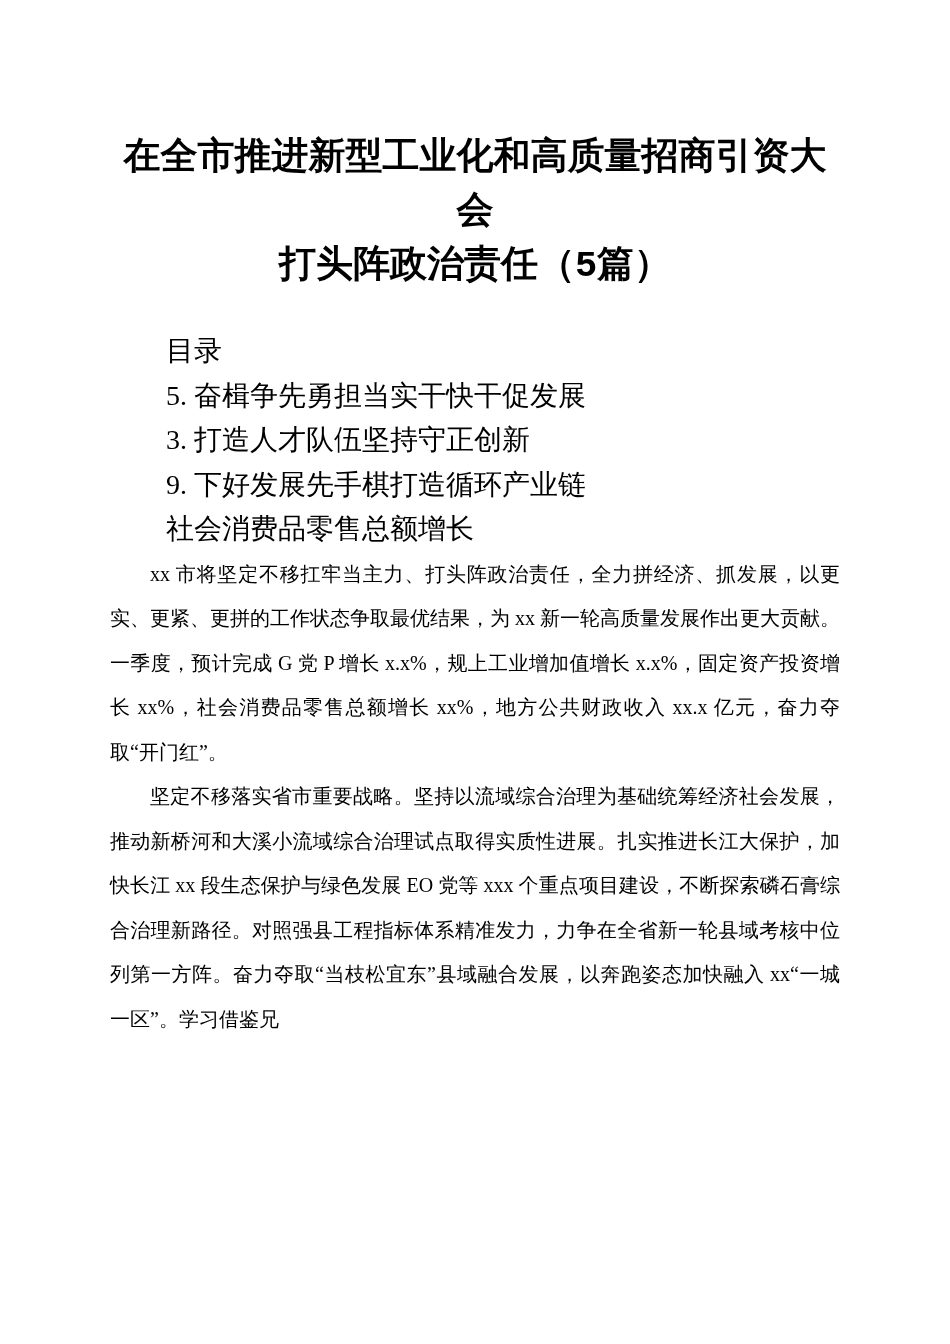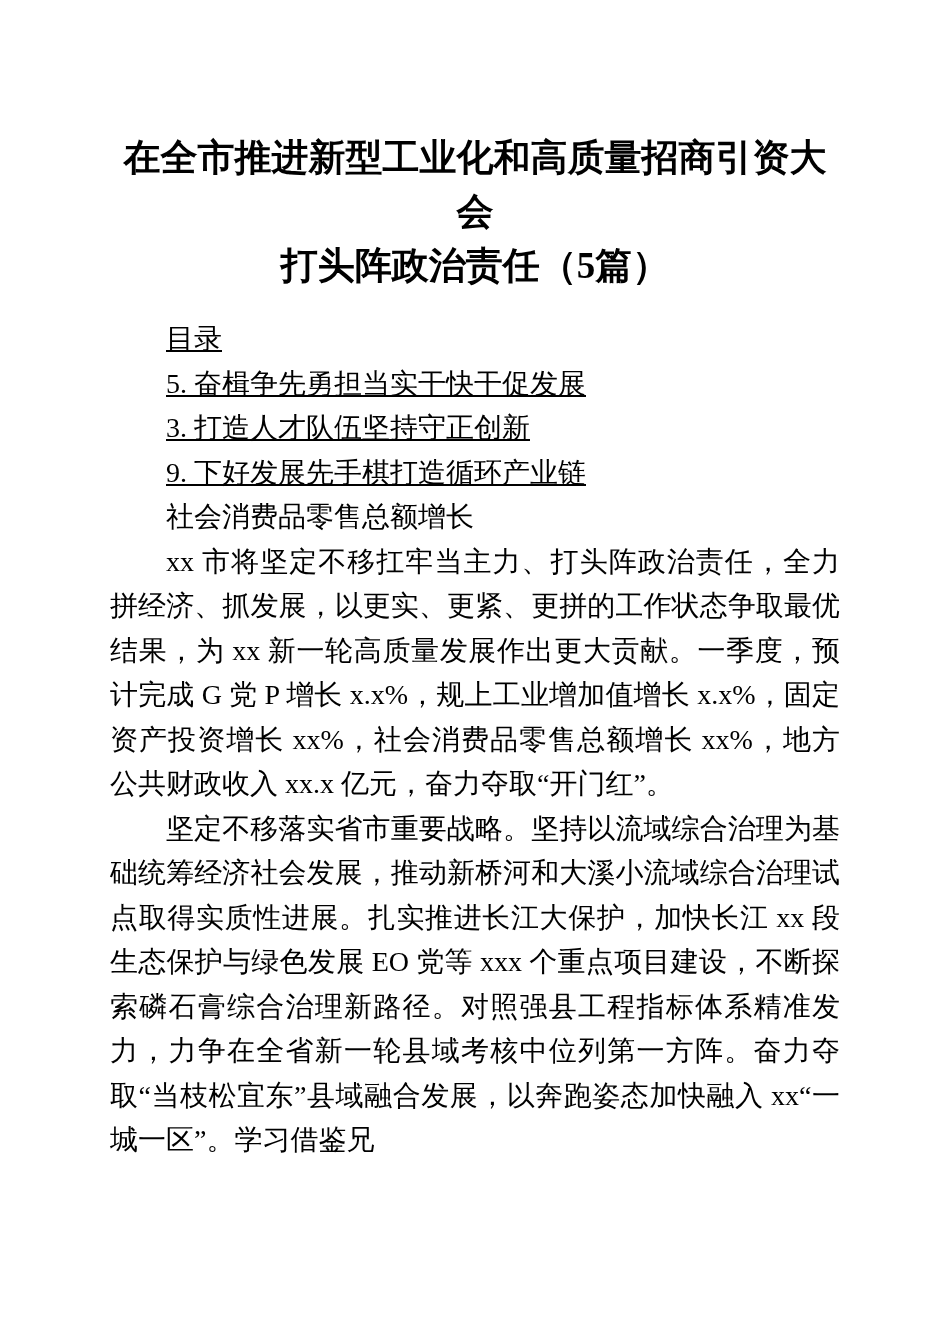--- a/index.html
+++ b/index.html
@@ -20,40 +20,39 @@
     height: 1344px;
     padding: 0 110px;
     background: #ffffff;
   }
   .doc-title {
     margin: 131px 0 0 0;
     font-size: 37px;
     line-height: 54px;
     font-weight: bold;
     text-align: center;
-    font-family: Liberation Serif, serif;
+    font-family: Liberation Mono, monospace;
   }
   .title-line { display: block; }
   .toc-block {
-    margin-top: 24px;
-    text-decoration: underline;
+    margin-top: 36px;
   }
   .toc-label,
   .toc-item,
   .section-heading {
     margin: 0;
     font-size: 28px;
     line-height: 44.5px;
     text-indent: 2em;
     white-space: nowrap;
     font-weight: normal;
   }
   .body-para {
     margin: 0;
-    font-size: 28px;
+    font-size: 20px;
     line-height: 44.5px;
     text-indent: 2em;
     text-align: justify;
     text-justify: inter-character;
     word-break: break-all;
   }
 </style>
 </head>
 <body>
 

